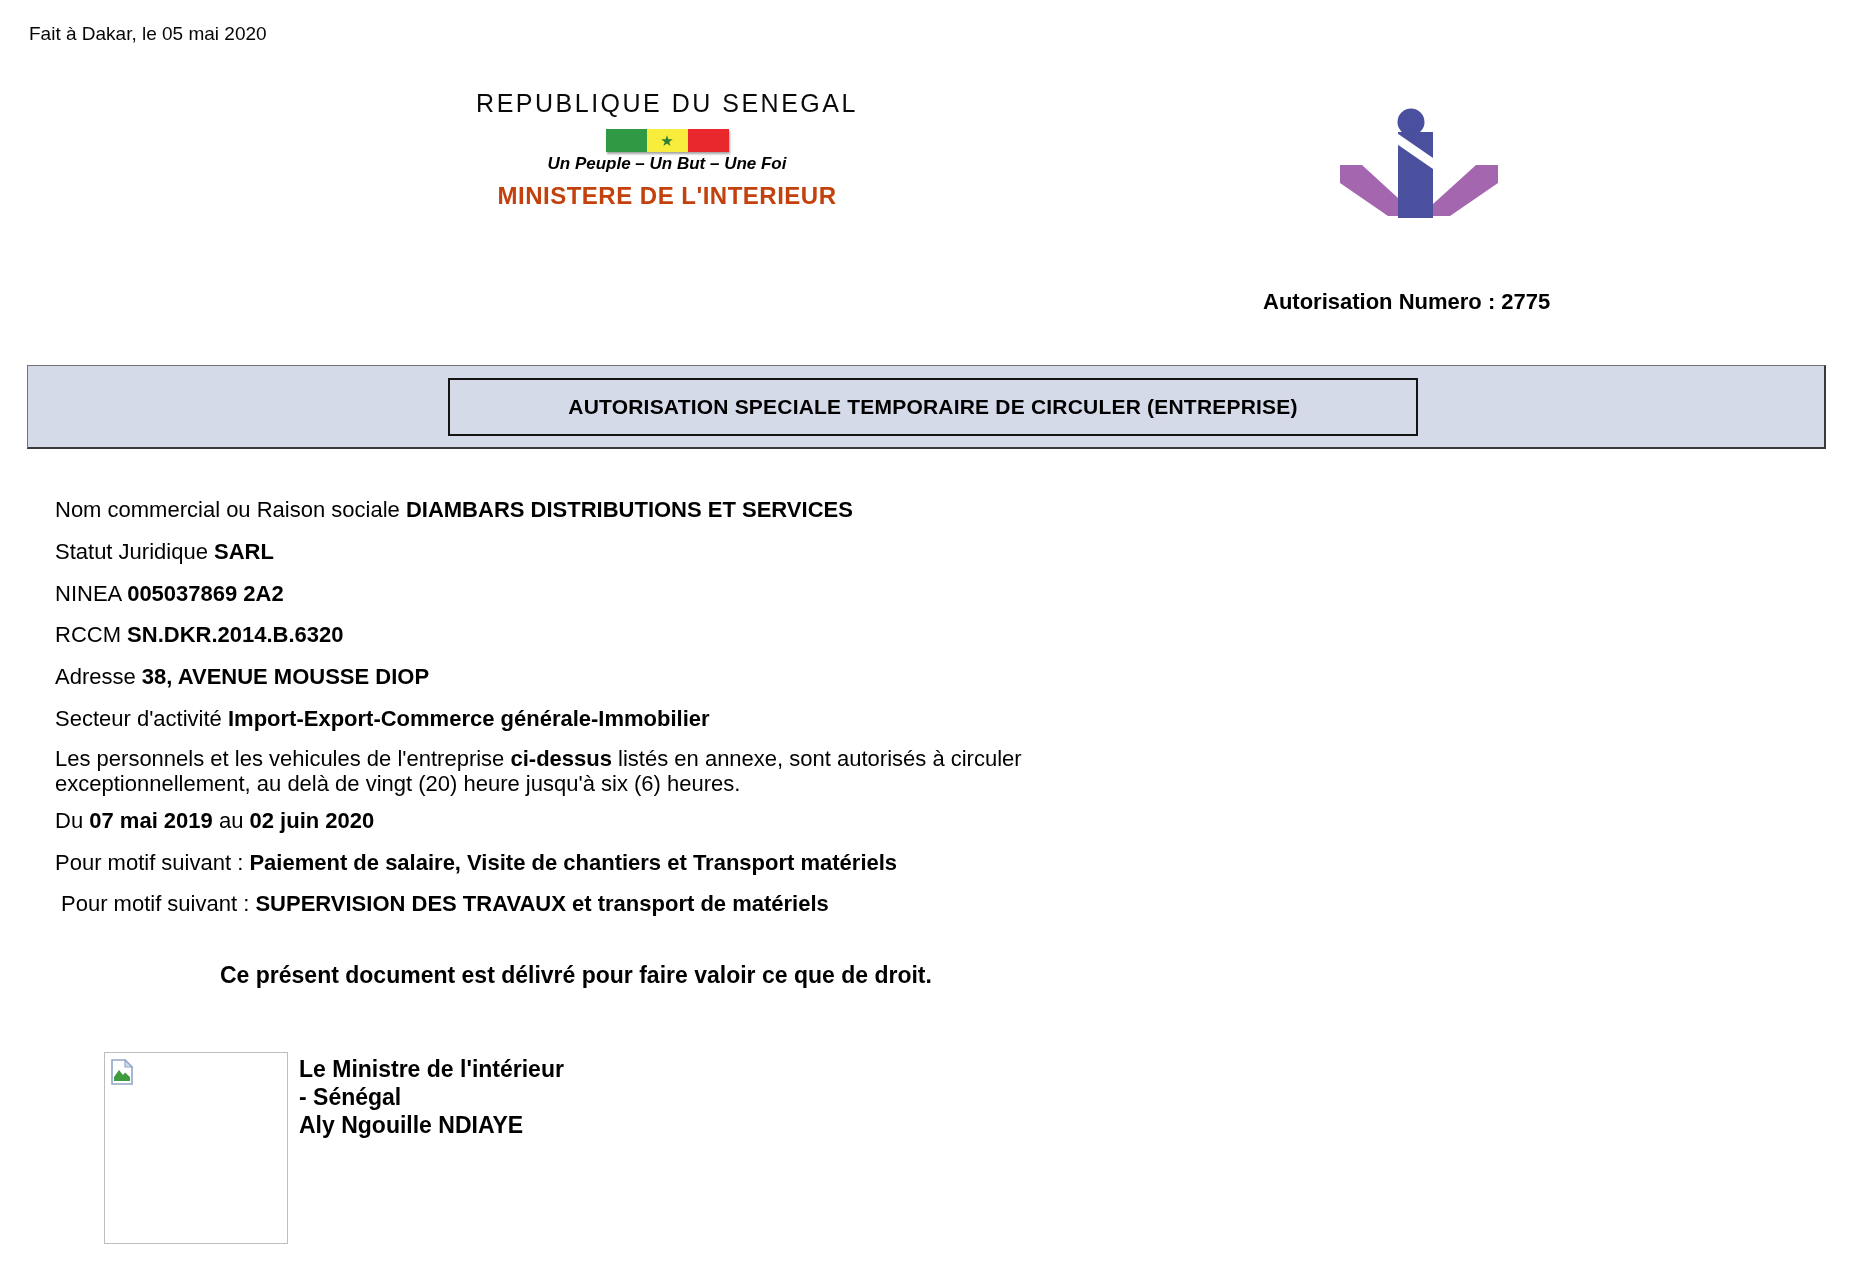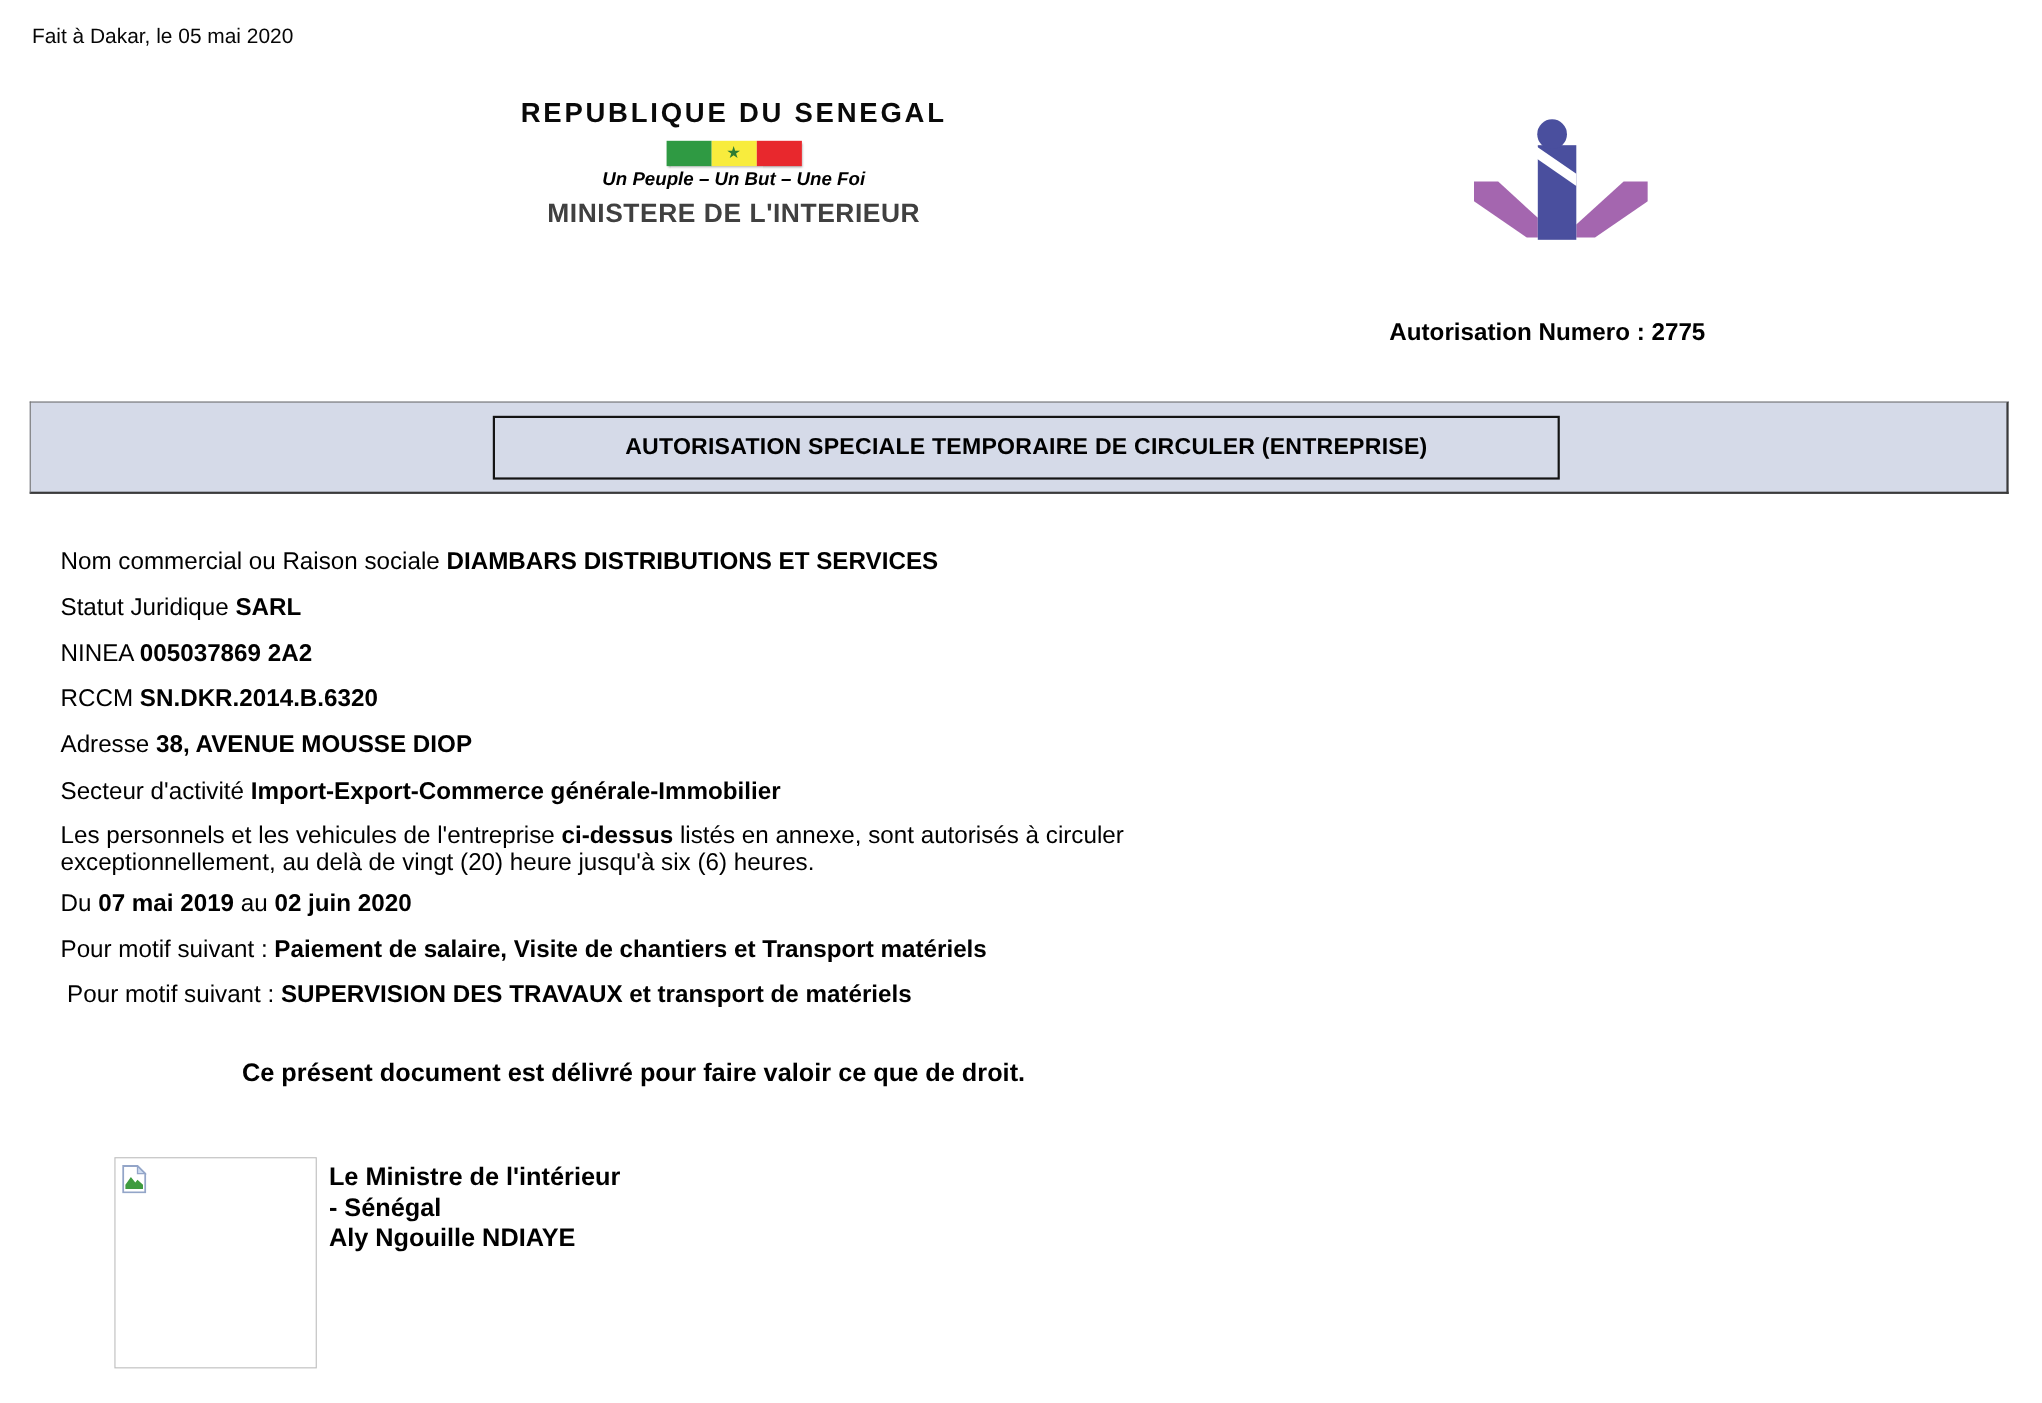--- a/index.html
+++ b/index.html
@@ -9,26 +9,26 @@
     -webkit-font-smoothing:antialiased;
   }
   .abs{position:absolute;}
   .b{font-weight:bold;}
 
   
   .date-line{left:29px;top:23px;font-size:19px;color:#060606;}
 
   
   .header-block{left:417px;top:91px;width:500px;text-align:center;}
-  .republic{font-size:25px;font-weight:bold;letter-spacing:2.5px;color:#0a0a0a;line-height:24px;}
+  .republic{font-size:25px;font-weight:normal;letter-spacing:2.5px;color:#0a0a0a;line-height:24px;}
   .flag{display:inline-block;margin-top:2px;height:23px;box-shadow:1px 2px 2px rgba(90,90,90,.55);font-size:0;position:relative;}
   .flag-band{display:inline-block;width:41px;height:23px;vertical-align:top;}
   .flag-star{position:absolute;left:0;right:0;top:1px;text-align:center;font-size:15px;line-height:21px;}
   .motto{font-size:17px;font-weight:bold;font-style:italic;margin-top:3px;line-height:17px;}
-  .ministry{font-size:24px;font-weight:bold;letter-spacing:.5px;margin-top:13px;line-height:22px;color:#404040;}
+  .ministry{font-size:24px;font-weight:bold;letter-spacing:.5px;margin-top:13px;line-height:22px;color:#c2410c;}
 
   
   .logo{left:1340px;top:108px;width:158px;height:112px;}
 
   
   .auth-num{left:1263px;top:289px;font-size:22px;font-weight:bold;}
 
   
   .banner-band{left:27px;top:365px;width:1799px;height:84px;
     border:1px solid #757575;border-right:2px solid #3a3a3a;border-bottom:2px solid #3a3a3a;box-sizing:border-box;}

